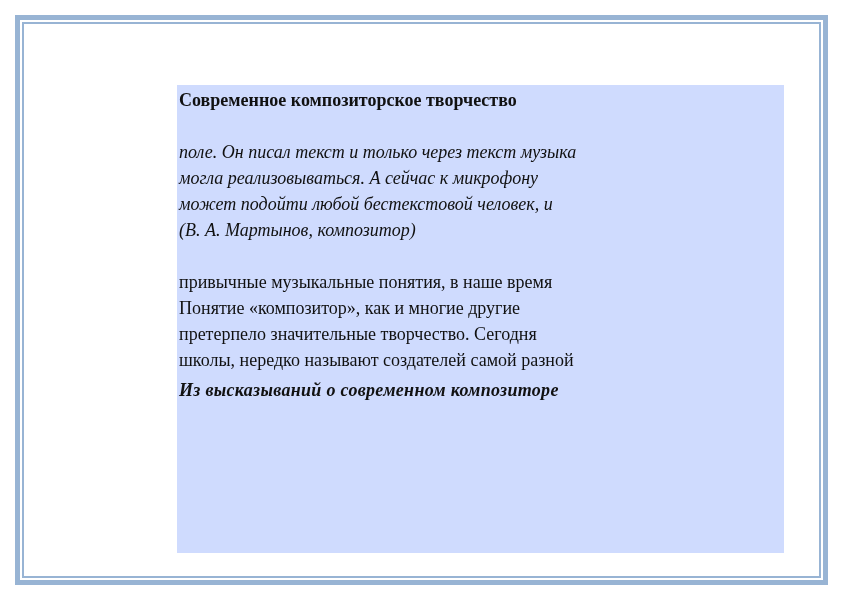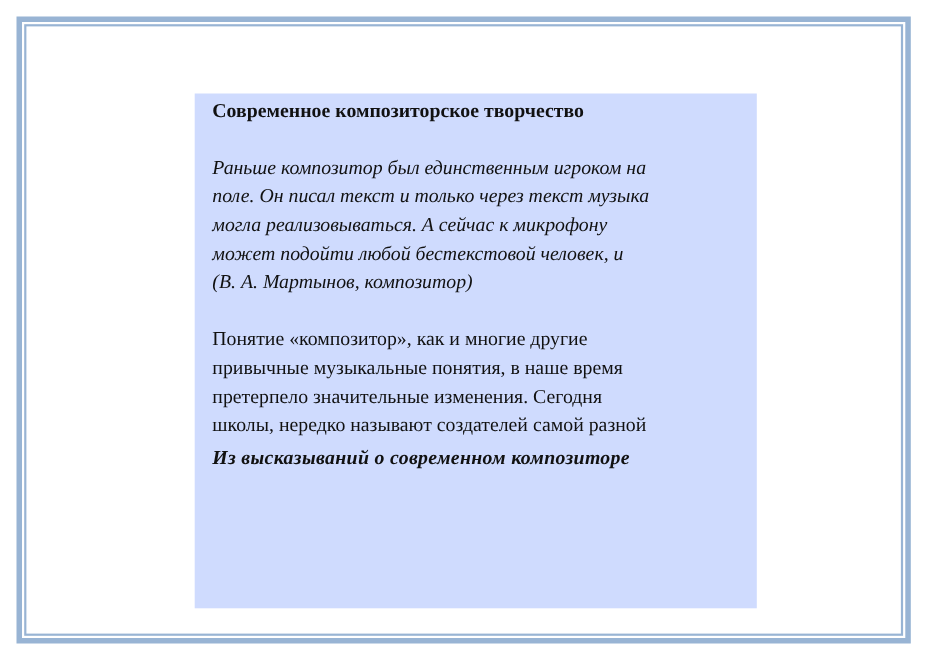--- a/index.html
+++ b/index.html
@@ -6,49 +6,48 @@
   body { width:842px; height:595px; background:#ffffff; position:relative; overflow:hidden; }
   .frame-outer {
     position:absolute; left:15px; top:15px; width:813px; height:570px;
     box-sizing:border-box; border:5px solid #98b4d4;
   }
   .frame-inner {
     position:absolute; left:22px; top:22px; width:799px; height:556px;
     box-sizing:border-box; border:2px solid #98b4d4;
   }
   .text-block {
-    position:absolute; left:177px; top:85px; width:511px; height:468px;
-    background:#cfdbfe; box-sizing:border-box; padding:2px 2px 0 16px;
+    position:absolute; left:177px; top:85px; width:607px; height:468px;
+    background:#cfdbfe; box-sizing:border-box; padding:2px 2px 0 2px;
     font-family:"Liberation Serif", serif; color:#111111;
     font-size:18px; line-height:26px;
   }
   .title { font-weight:bold; margin:0; height:26px; }
   .spacer { height:26px; }
   .quote { font-style:italic; margin:0; }
   .attribution { font-style:italic; margin:0; }
   .para { margin:0; }
   .footer-heading { font-weight:bold; font-style:italic; margin:0; margin-top:4px; letter-spacing:0.3px; }
 </style>
 </head>
 <body>
 
 <div class="frame-outer"></div>
 <div class="frame-inner"></div>
 
 <div class="text-block">
   <p class="title">Современное композиторское творчество</p>
   <div class="spacer"></div>
   <div>
-    <p class="quote">Раньше композитор был единственным игроком на</p>
     <p class="quote">поле. Он писал текст и только через текст музыка</p>
     <p class="quote">могла реализовываться. А сейчас к микрофону</p>
     <p class="quote">может подойти любой бестекстовой человек, и</p>
     <p class="attribution">(В. А. Мартынов, композитор)</p>
   </div>
   <div class="spacer"></div>
   <div>
+    <p class="para">привычные музыкальные понятия, в наше время</p>
     <p class="para">Понятие «композитор», как и многие другие</p>
-    <p class="para">привычные музыкальные понятия, в наше время</p>
-    <p class="para">претерпело значительные изменения. Сегодня</p>
+    <p class="para">претерпело значительные творчество. Сегодня</p>
     <p class="para">школы, нередко называют создателей самой разной</p>
   </div>
   <p class="footer-heading">Из высказываний о современном композиторе</p>
 </div>
 
 </body></html>

